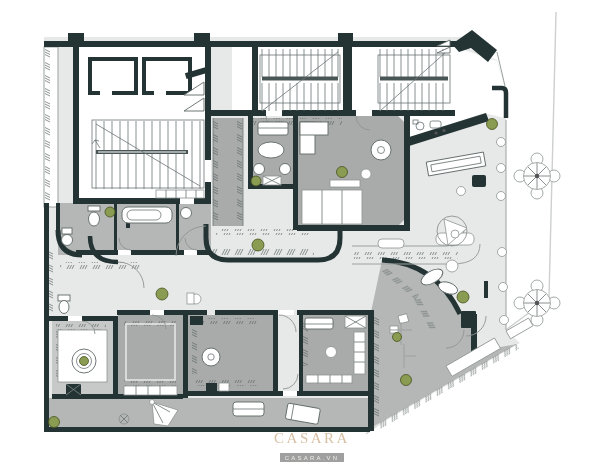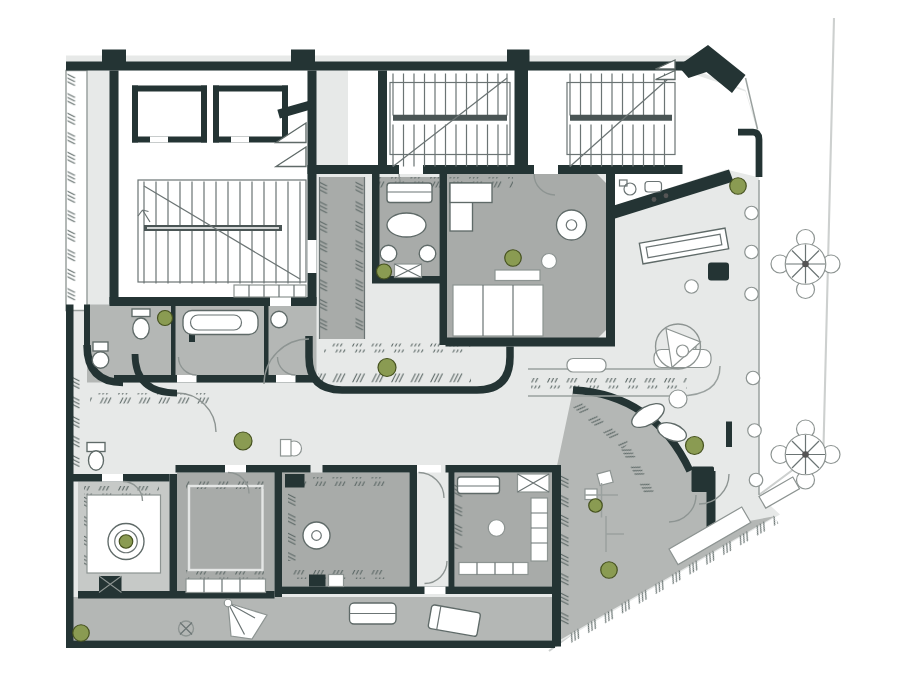--- a/index.html
+++ b/index.html
@@ -415,13 +415,17 @@
     <circle class="whl" cx="0" cy="-17" r="6"></circle>
     <circle class="whl" cx="0" cy="17" r="6"></circle>
     <circle class="whl" cx="-17" cy="0" r="6"></circle>
     <circle class="whl" cx="17" cy="0" r="6"></circle>
     <circle class="whl" cx="0" cy="0" r="13.5"></circle>
     <path class="thin" d="M0,-13 V13 M-13,0 H13 M-9,-9 L9,9 M9,-9 L-9,9"></path>
     <circle class="dk" cx="0" cy="0" r="2.2"></circle>
   </g>
 </svg>
 
+<div class="logo">
+  <div class="brand">CASARA</div>
+  <div class="box">CASARA.VN</div>
 </div>
+</div>
 
 </body></html>

